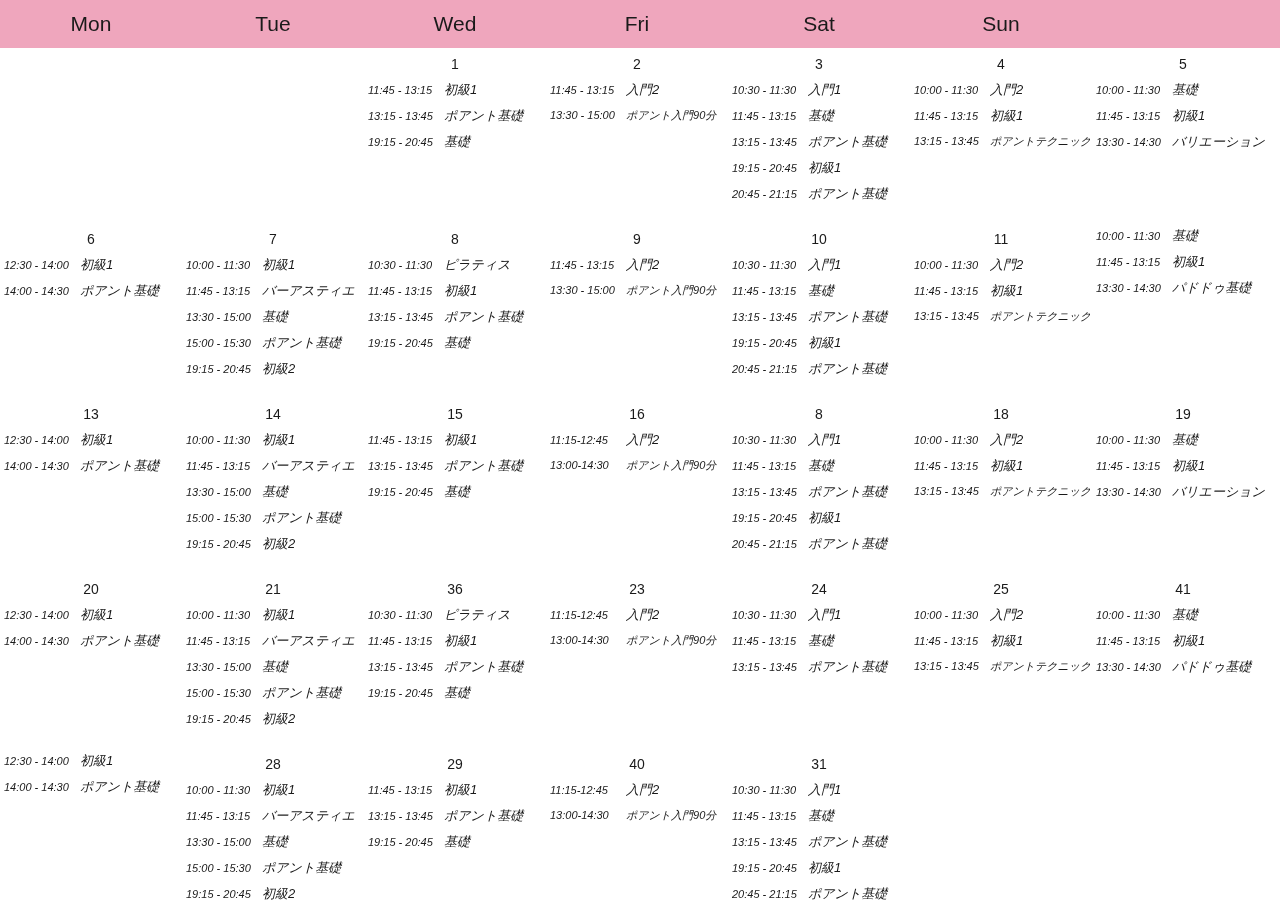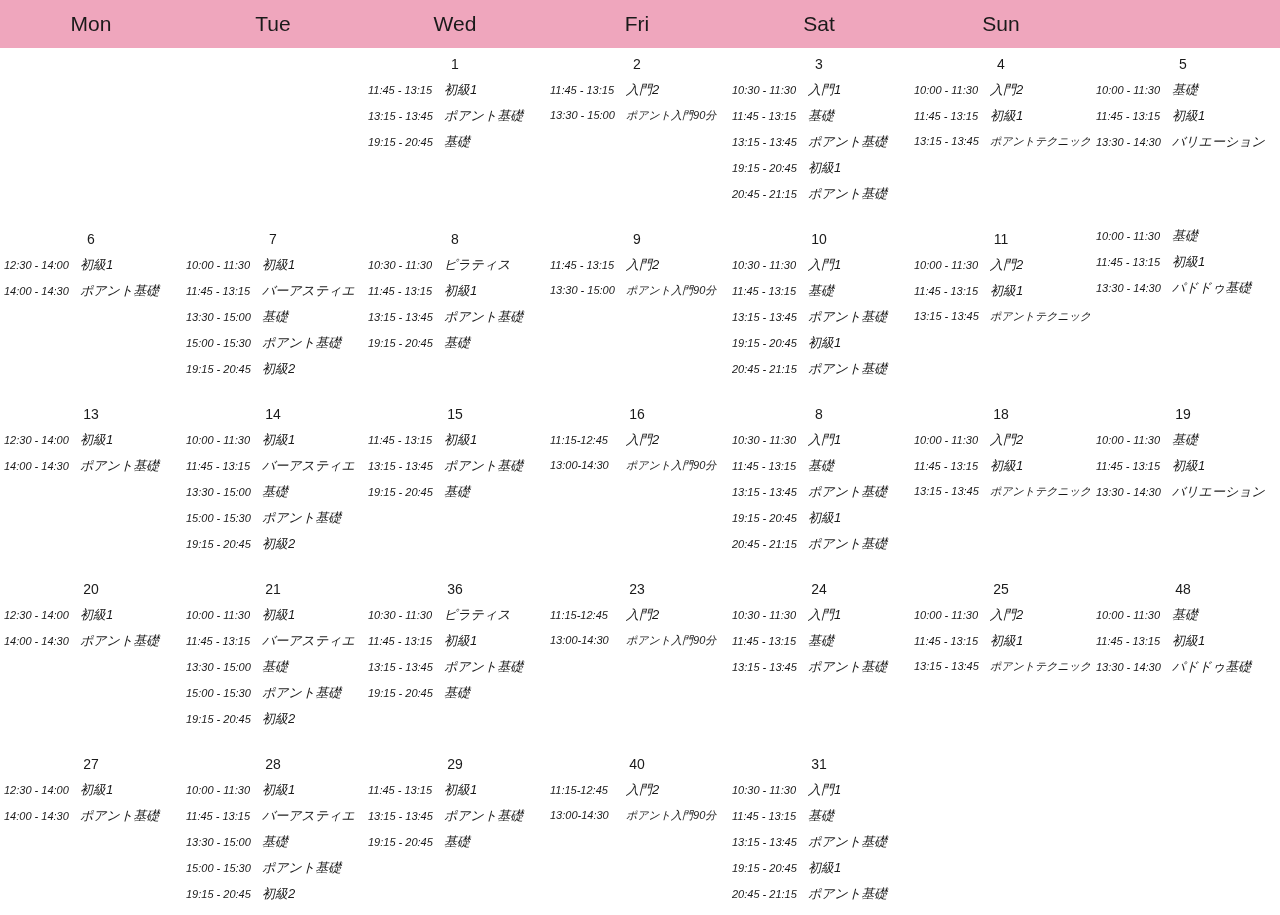--- a/index.html
+++ b/index.html
@@ -562,40 +562,39 @@
               <span class="time">11:45 - 13:15</span>
               <span class="title">初級1</span>
             </div>
             <div class="event">
               <span class="time">13:15 - 13:45</span>
               <span class="title small">ポアントテクニック</span>
             </div>
           </div>
         </div>
         <div class="day-cell">
-          <div class="day-number">48</div>
+          <div class="day-number">41</div>
           <div class="events">
             <div class="event">
               <span class="time">10:00 - 11:30</span>
               <span class="title">基礎</span>
             </div>
             <div class="event">
               <span class="time">11:45 - 13:15</span>
               <span class="title">初級1</span>
             </div>
             <div class="event">
               <span class="time">13:30 - 14:30</span>
               <span class="title">パドドゥ基礎</span>
             </div>
           </div>
         </div>
       </div>
       <div class="week-row">
         <div class="day-cell">
-          <div class="day-number">27</div>
           <div class="events">
             <div class="event">
               <span class="time">12:30 - 14:00</span>
               <span class="title">初級1</span>
             </div>
             <div class="event">
               <span class="time">14:00 - 14:30</span>
               <span class="title">ポアント基礎</span>
             </div>
           </div>

